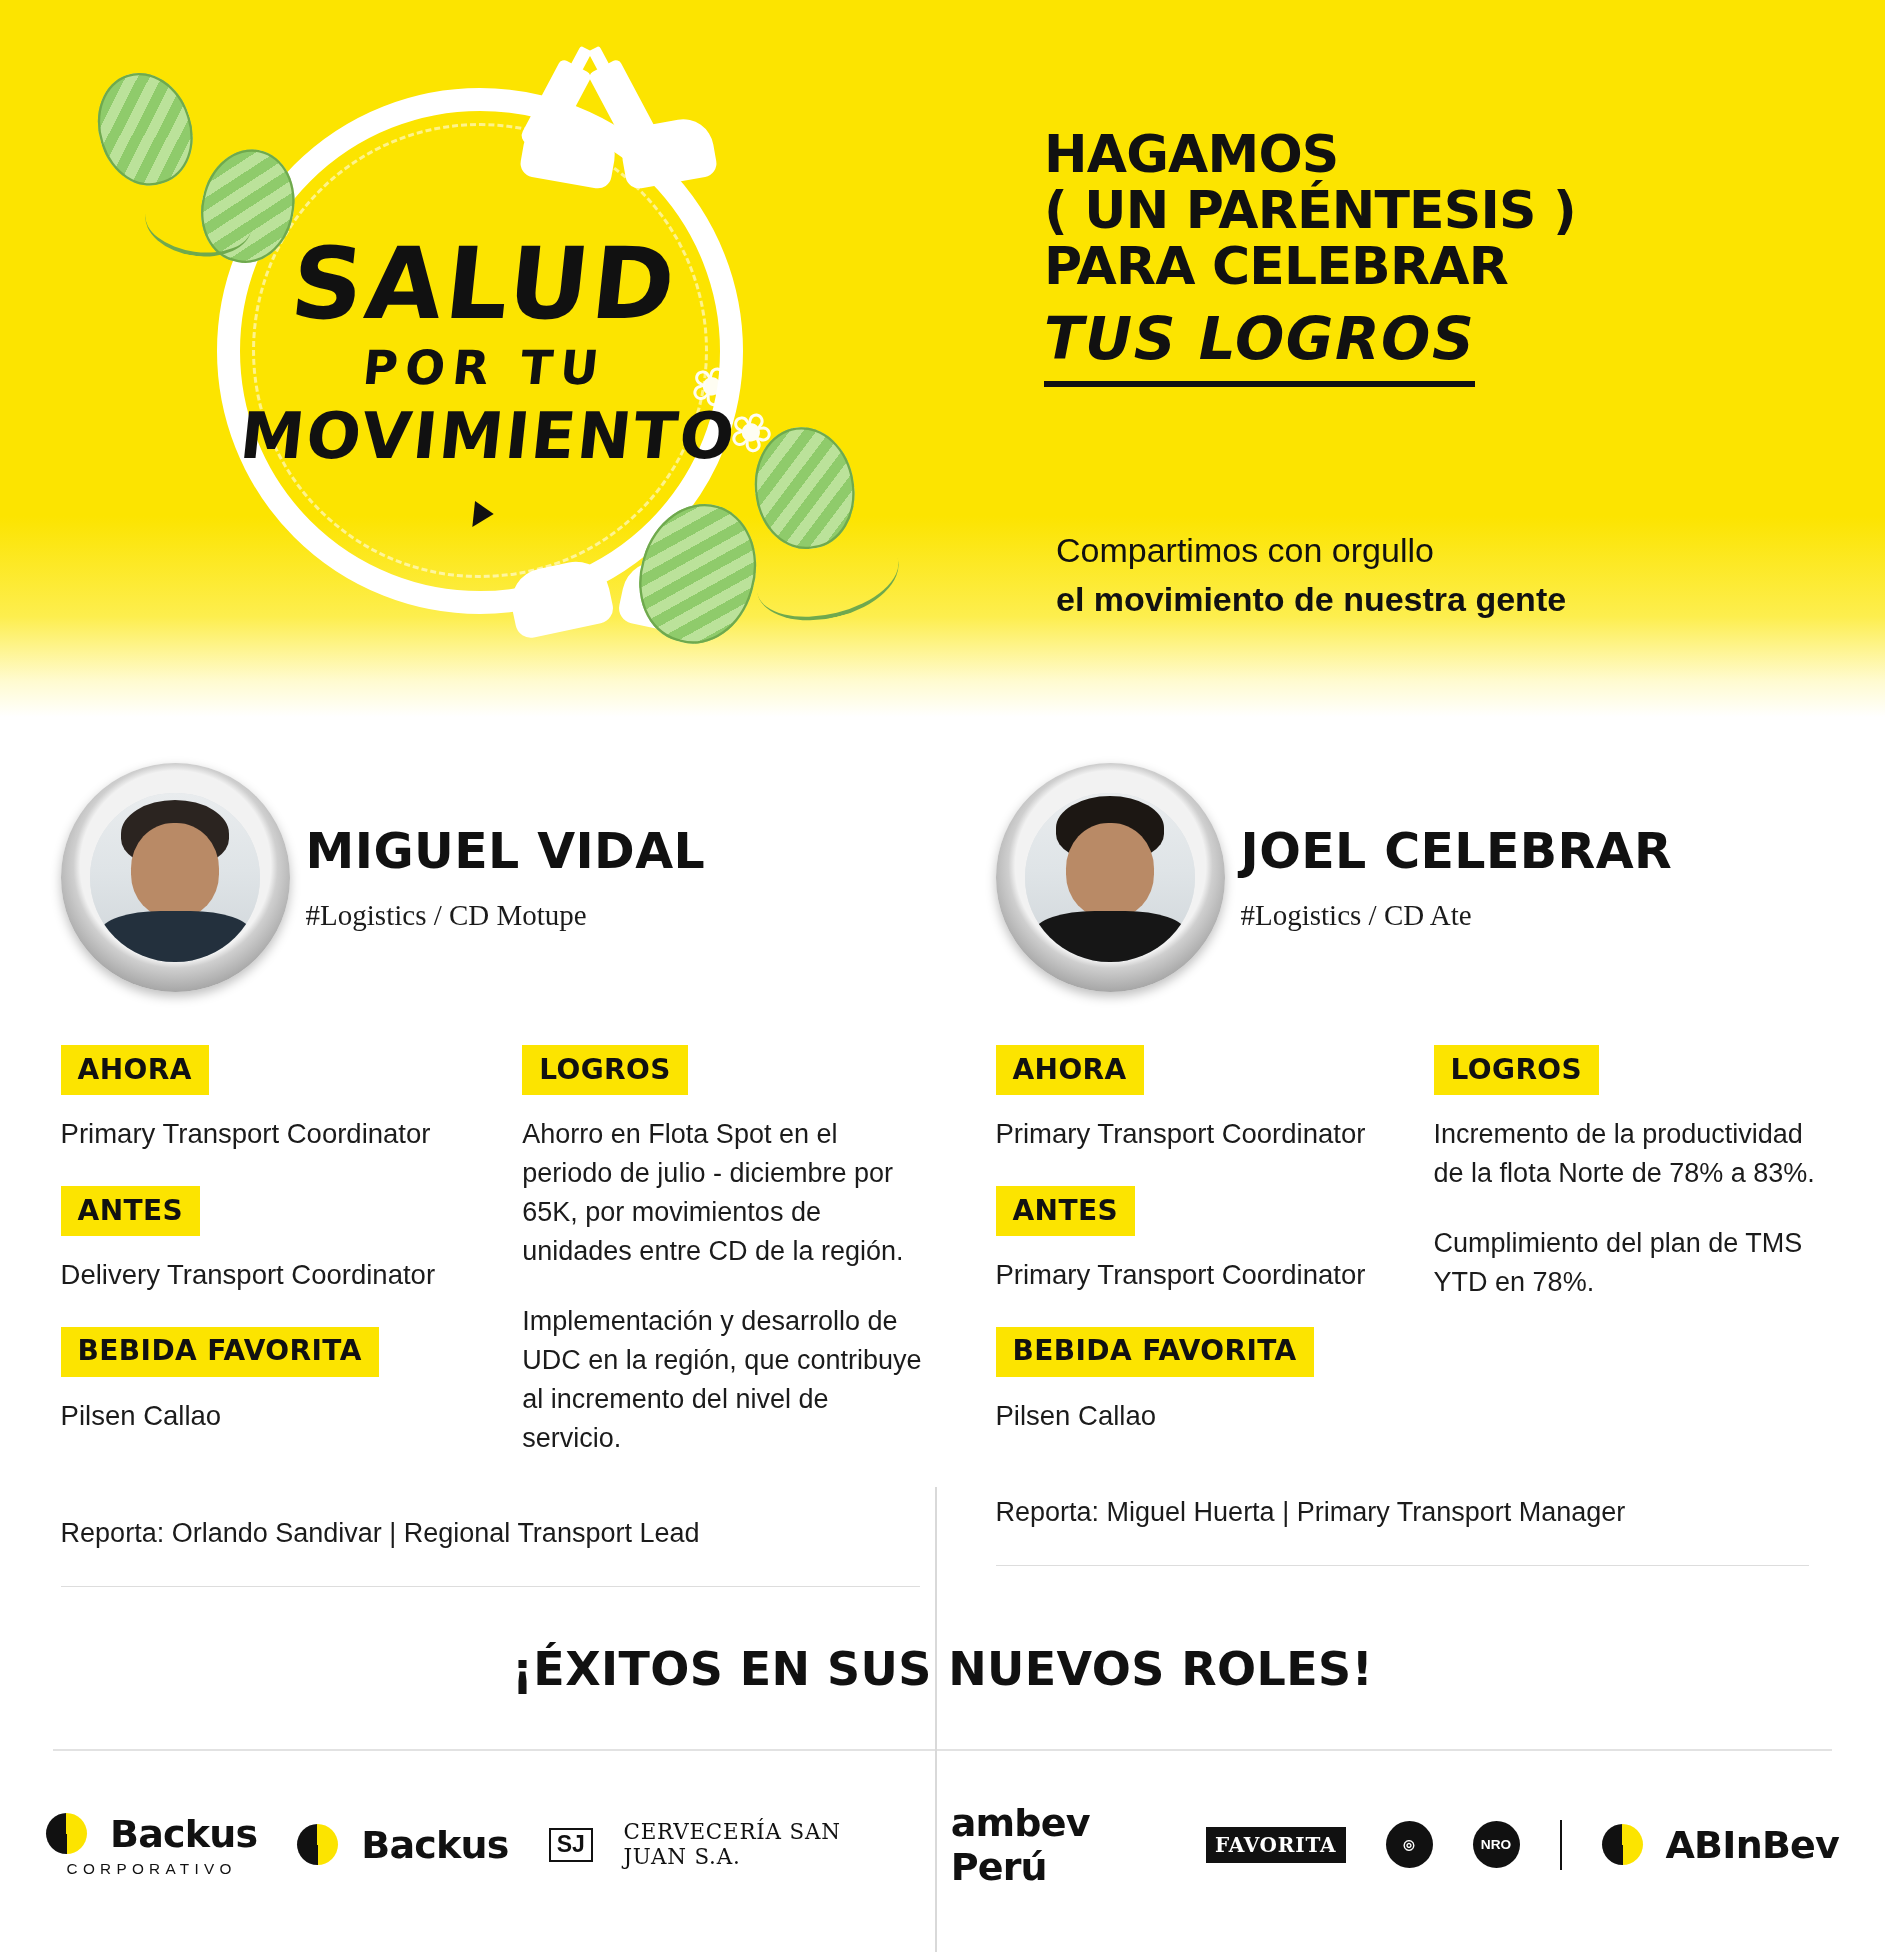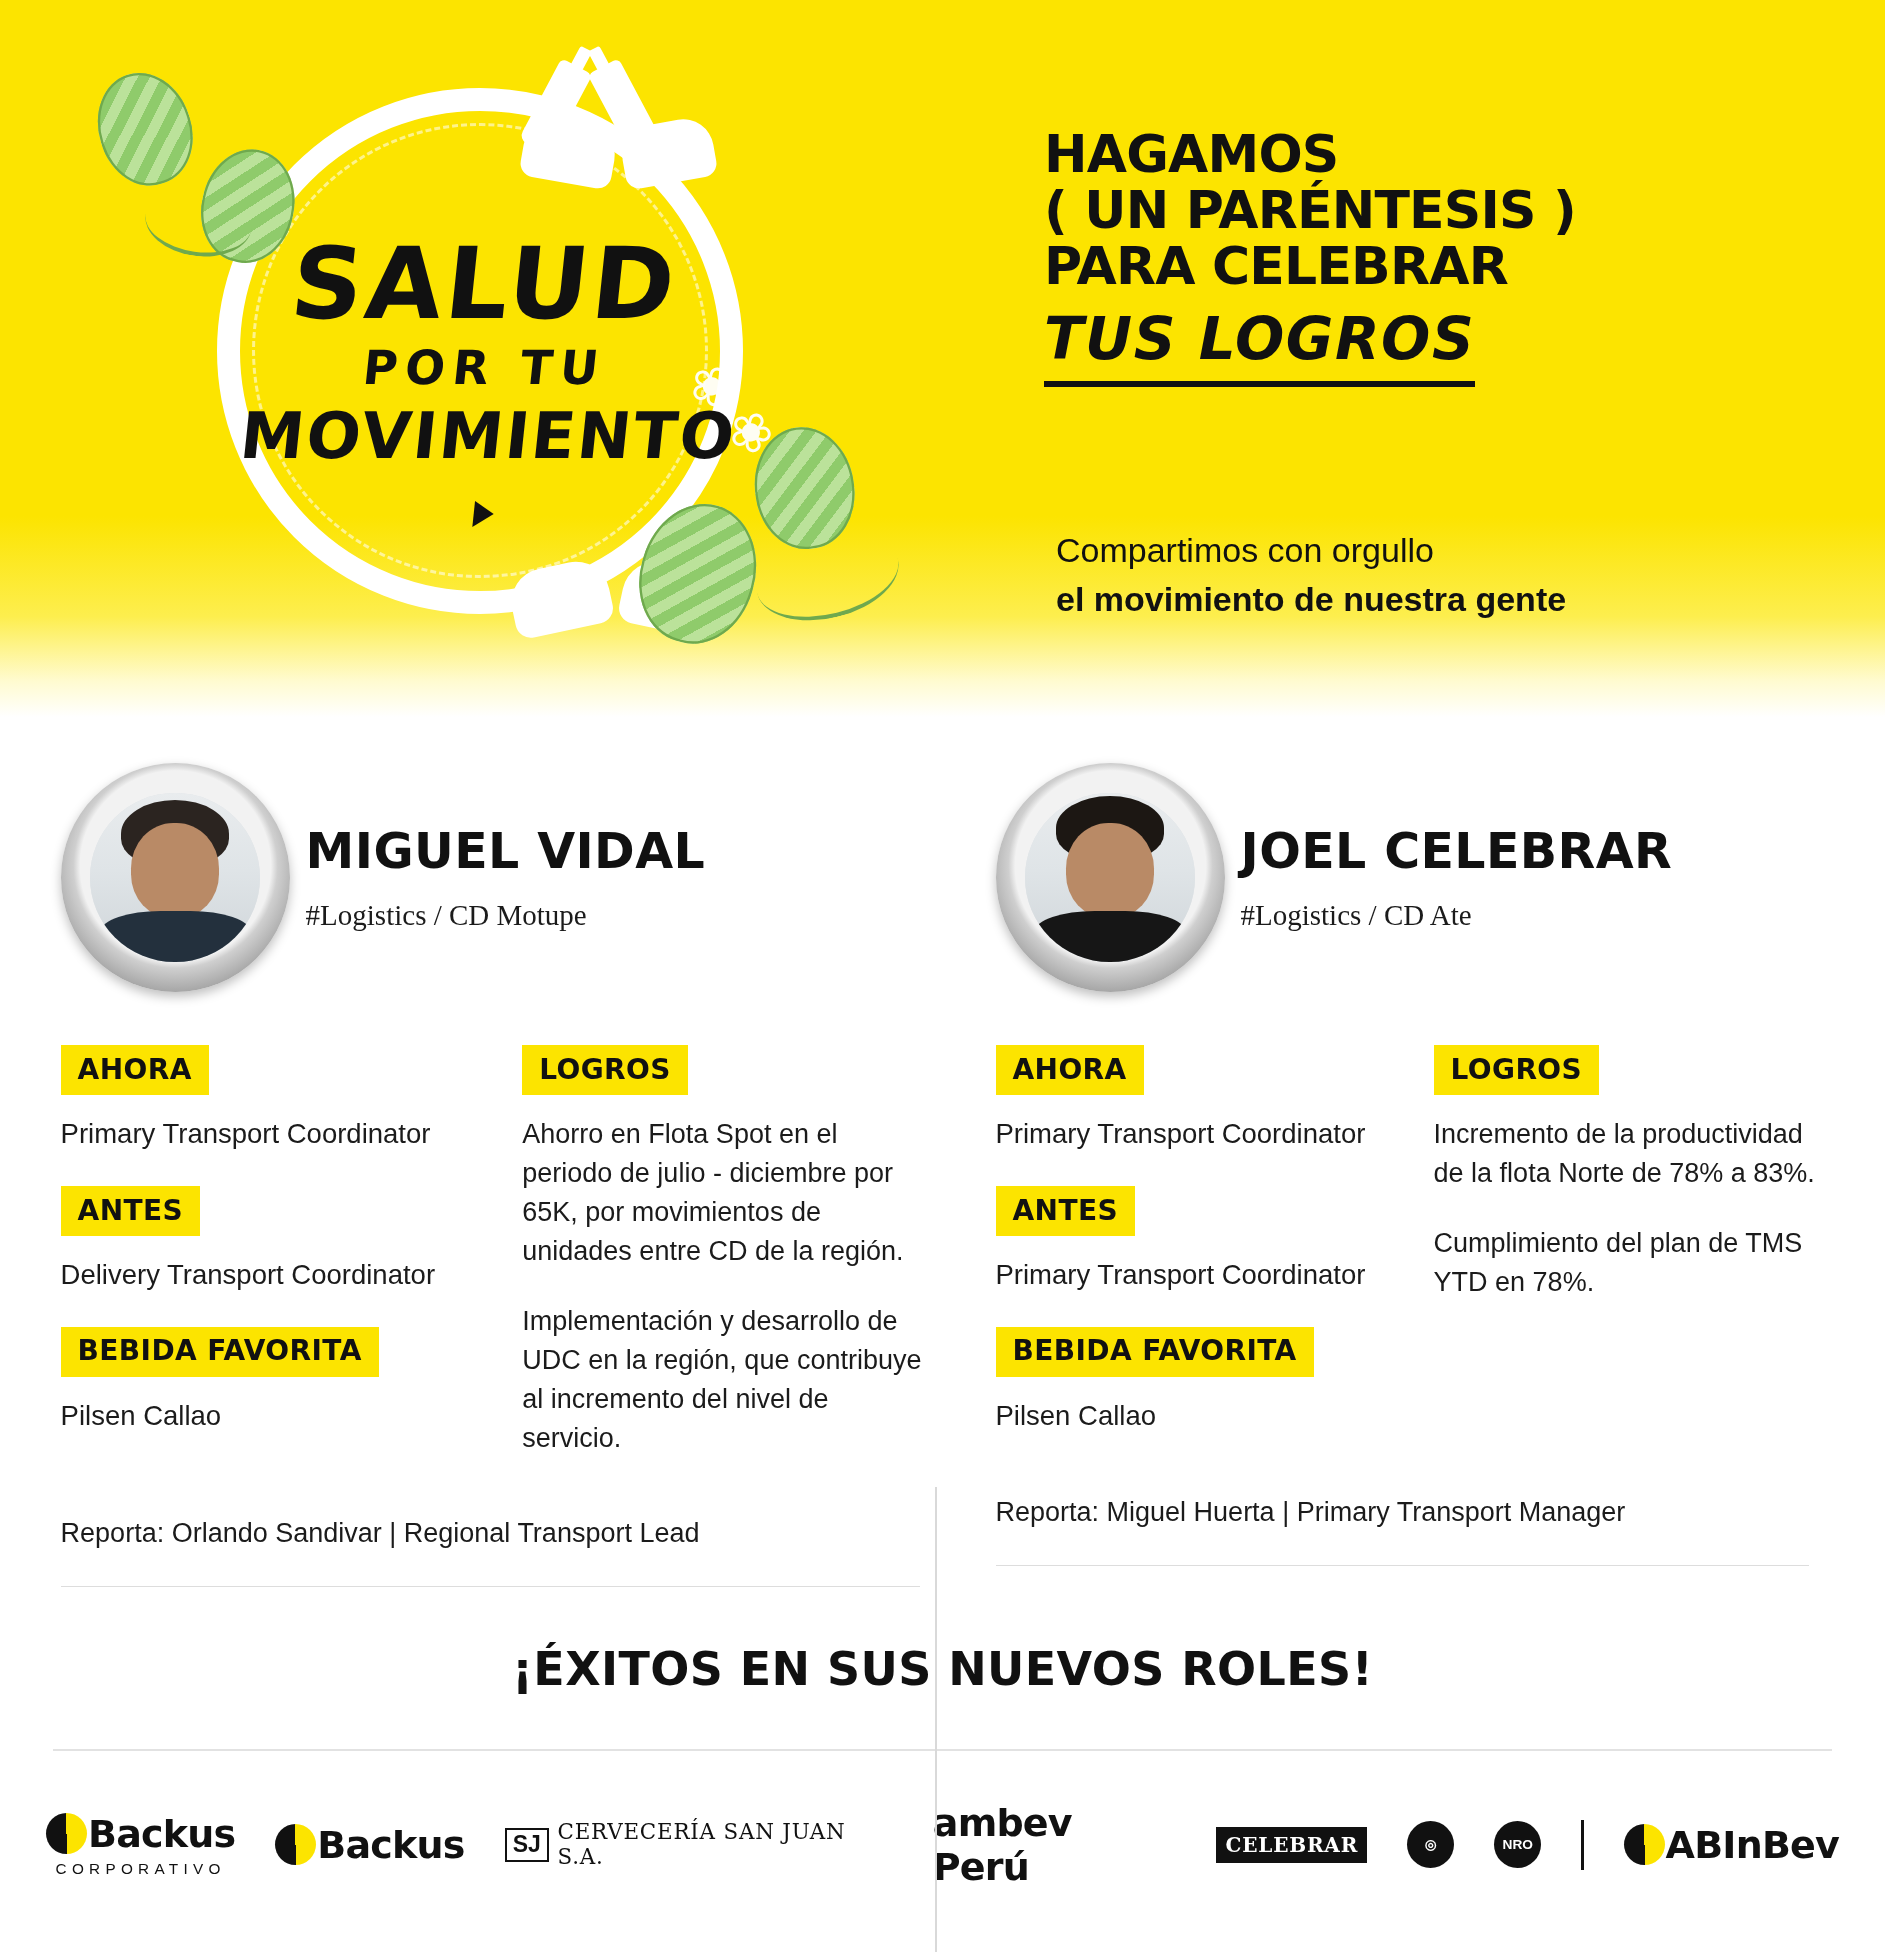--- a/index.html
+++ b/index.html
@@ -373,21 +373,21 @@
     display: flex;
     align-items: center;
     justify-content: center;
     gap: 40px;
     padding: 50px 46px 46px 46px;
     flex-wrap: nowrap;
   }
   .logo {
     display: flex;
     align-items: center;
-    gap: 1px;
+    gap: 23px;
     color: #111111;
   }
   .logo-mark {
     width: 41px;
     height: 41px;
     flex: 0 0 41px;
     border-radius: 50%;
     background: conic-gradient(#FCE400 0 50%, #111111 50% 100%);
   }
   .logo-text {
@@ -607,21 +607,21 @@
     <div class="logo">
       <span class="logo-box">SJ</span>
       <span class="sj-text">CERVECERÍA SAN JUAN S.A.</span>
     </div>
 
     <div class="logo">
       <span class="ambev">ambev Perú</span>
     </div>
 
     <div class="logo">
-      <span class="barbarian">CELEBRAR</span>
+      <span class="barbarian">FAVORITA</span>
     </div>
 
     <div class="logo">
       <span class="round-logo">◎</span>
     </div>
 
     <div class="logo">
       <span class="round-logo">NRO</span>
     </div>
 

